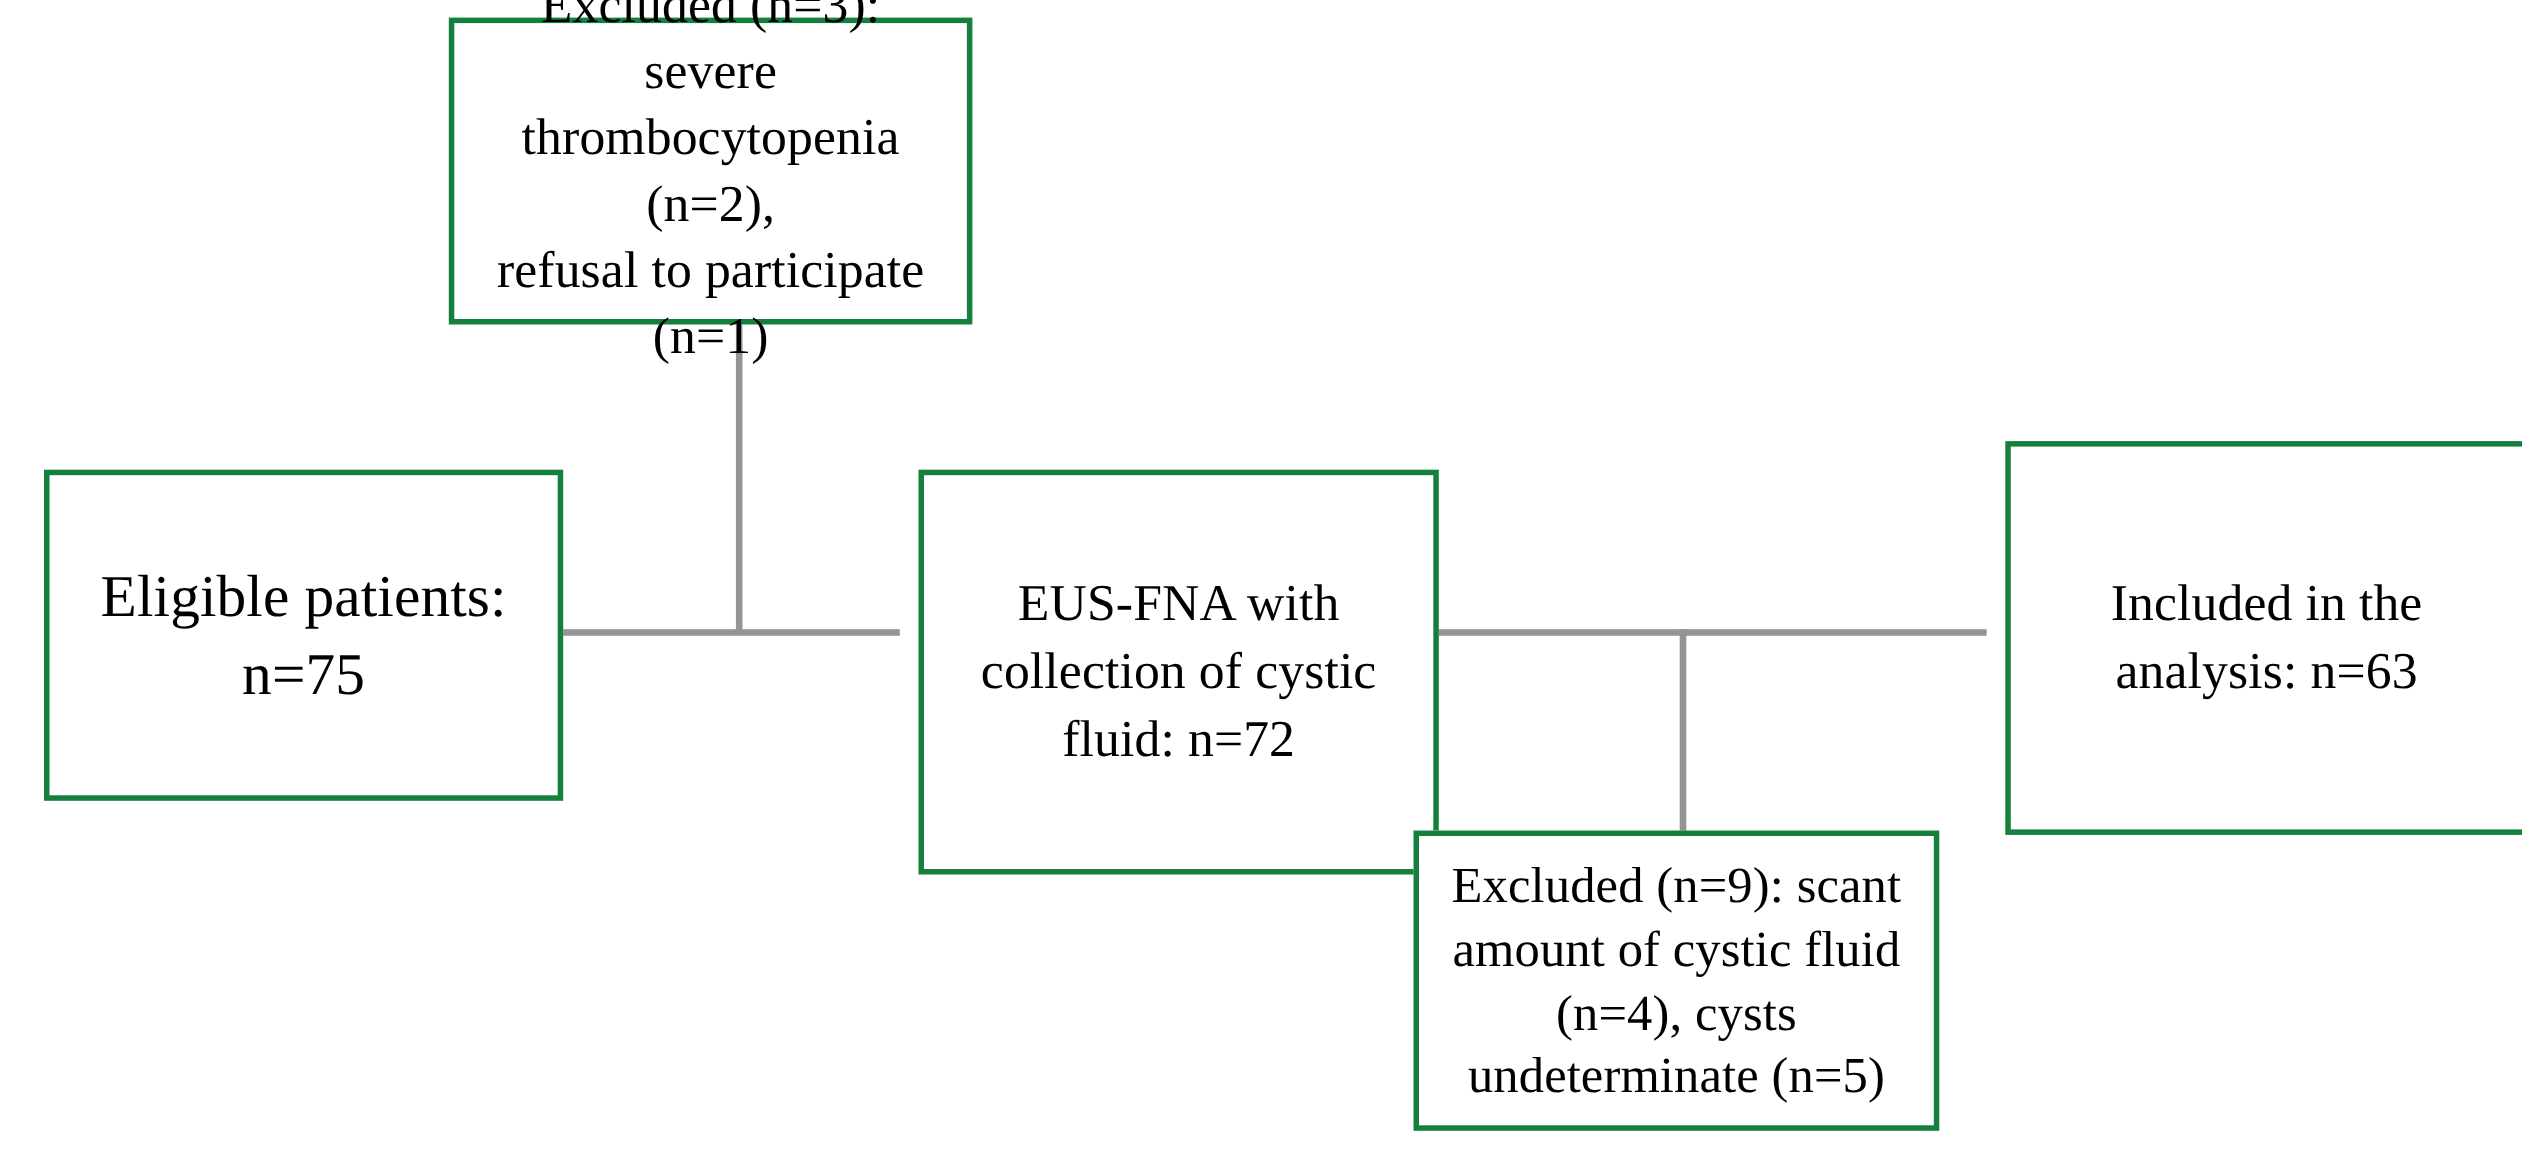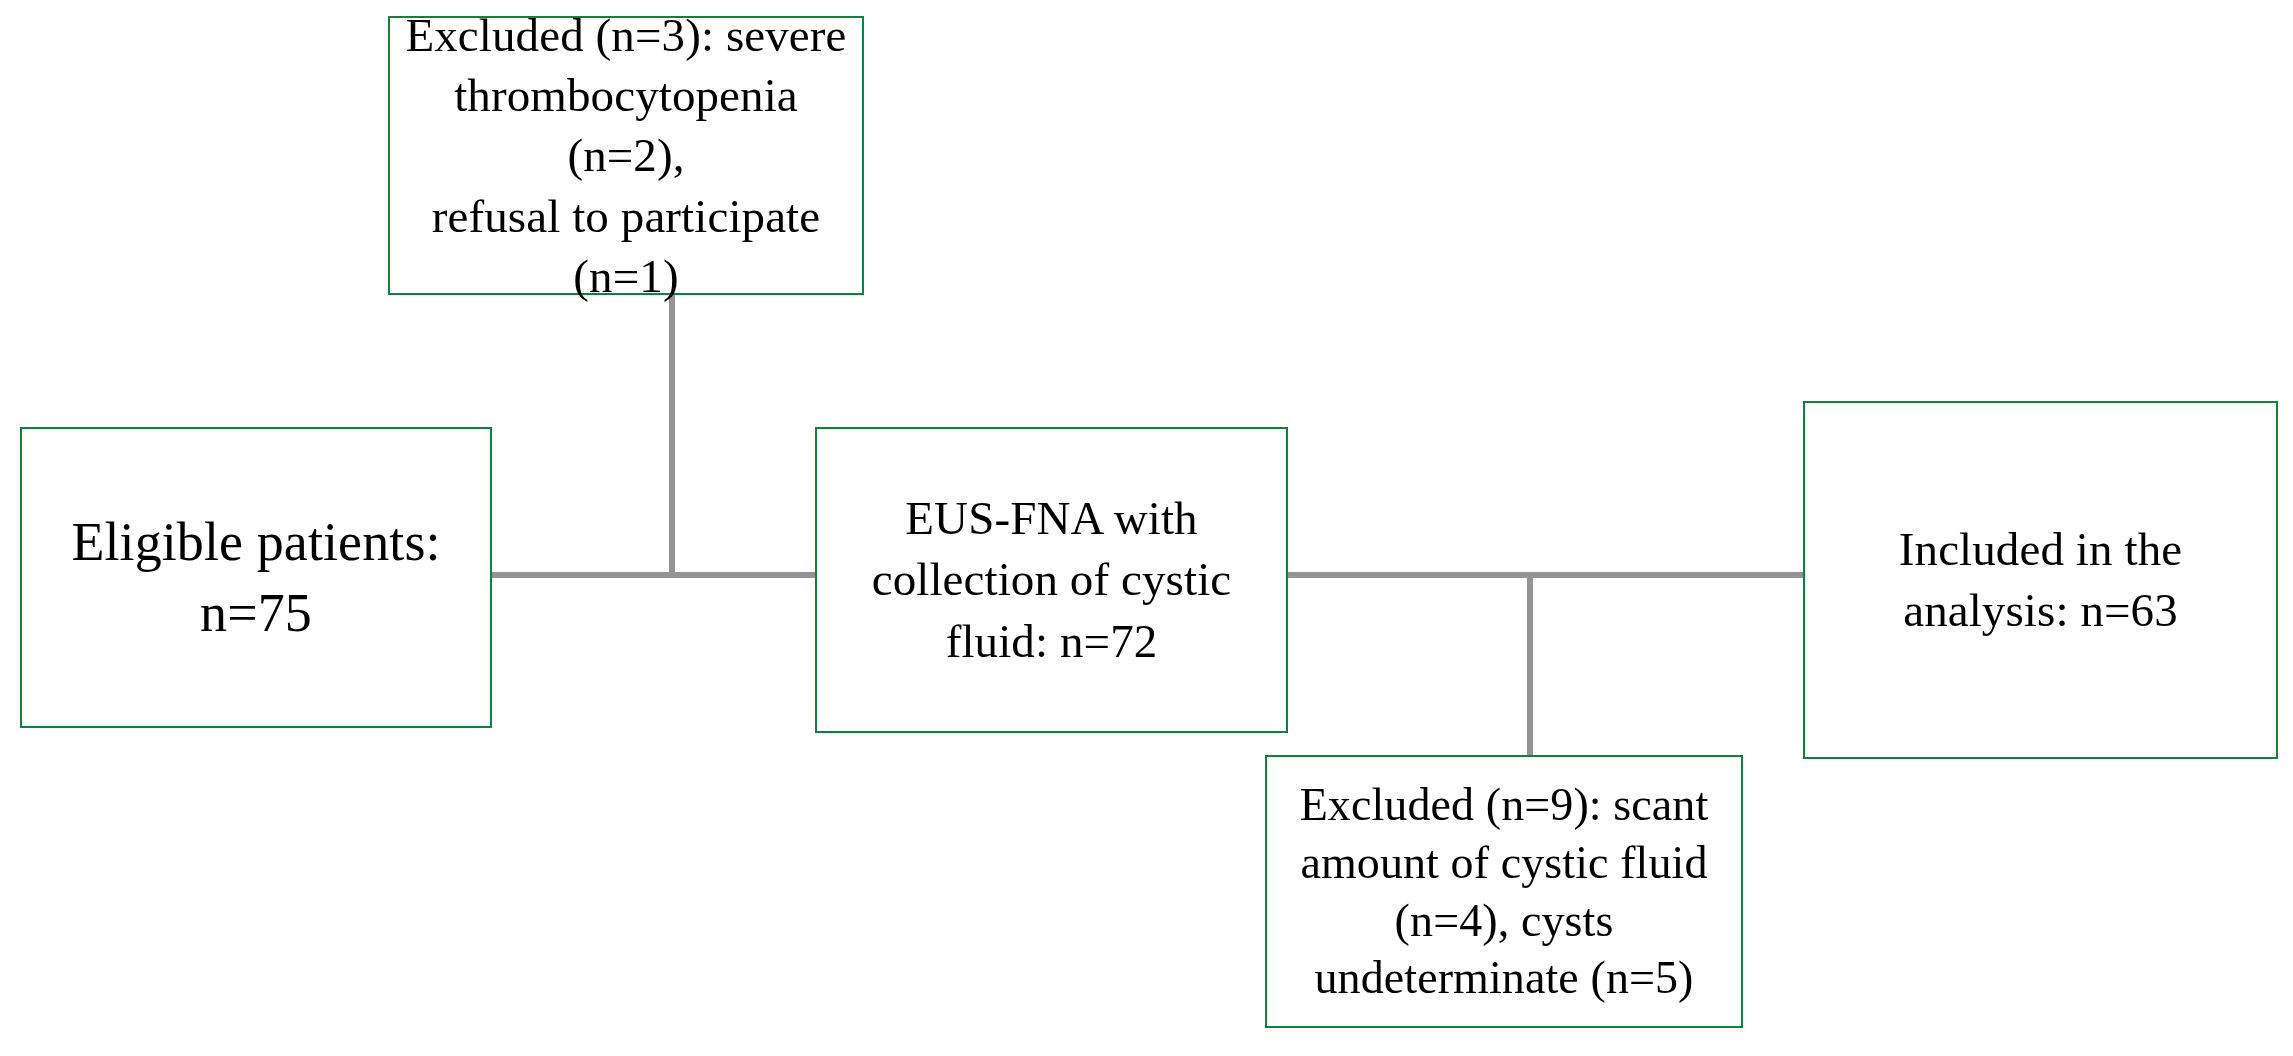--- a/index.html
+++ b/index.html
@@ -16,25 +16,26 @@
     position: relative;
     width: 2293px;
     height: 1056px;
     background: #ffffff;
     overflow: hidden;
   }
   .node {
     position: absolute;
     box-sizing: border-box;
     background: #ffffff;
-    border: 2px solid #15803d;
+    border: 5px solid #15803d;
     display: flex;
     align-items: center;
     justify-content: center;
     z-index: 3;
+    margin-left: 20px;
   }
   .node .node-text {
     display: block;
     width: 100%;
     text-align: center;
     line-height: 1.30;
     font-size: 46px;
     letter-spacing: 0.1px;
     padding: 0 14px;
     box-sizing: border-box;
@@ -46,21 +47,21 @@
     z-index: 1;
   }
 
   
   #node-excluded-top   { left: 388px;  top: 16px;   width: 476px; height: 279px; }
   #node-excluded-top .node-text { font-size: 47px; line-height: 1.28; }
 
   #node-eligible       { left: 20px;   top: 427px;  width: 472px; height: 301px; }
   #node-eligible .node-text { font-size: 54px; }
 
-  #node-eusfna         { left: 815px;  top: 427px;  width: 473px; height: 306px; }
+  #node-eusfna         { left: 815px;  top: 427px;  width: 473px; height: 368px; }
   #node-eusfna .node-text { font-size: 47px; }
 
   #node-included       { left: 1803px; top: 401px;  width: 475px; height: 358px; }
   #node-included .node-text { font-size: 47px; }
 
   #node-excluded-bottom{ left: 1265px; top: 755px;  width: 478px; height: 273px; justify-content: center; }
   #node-excluded-bottom .node-text { font-size: 46px; line-height: 1.26; }
 
   
   

